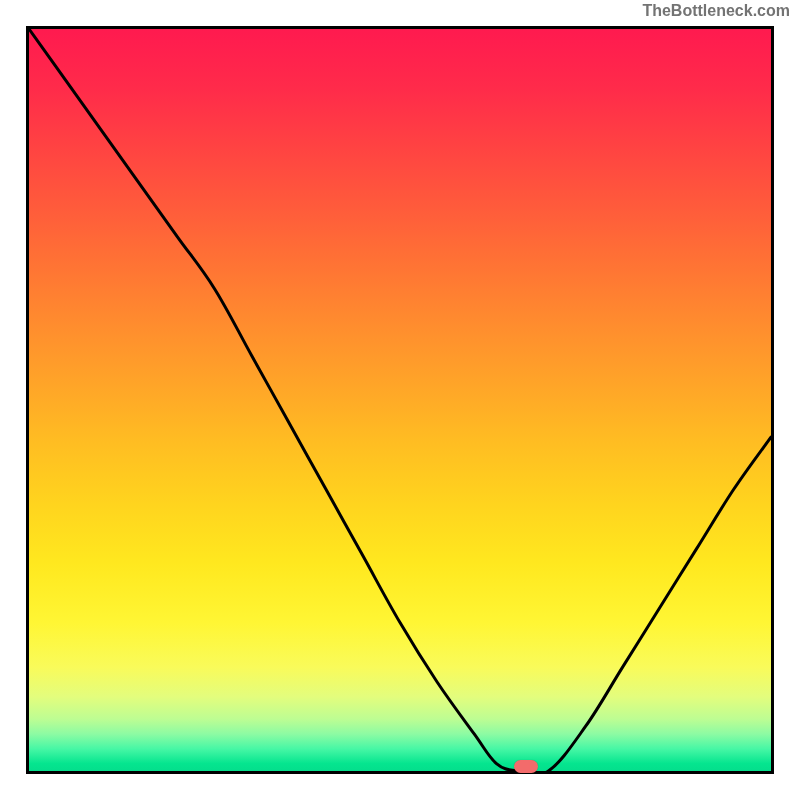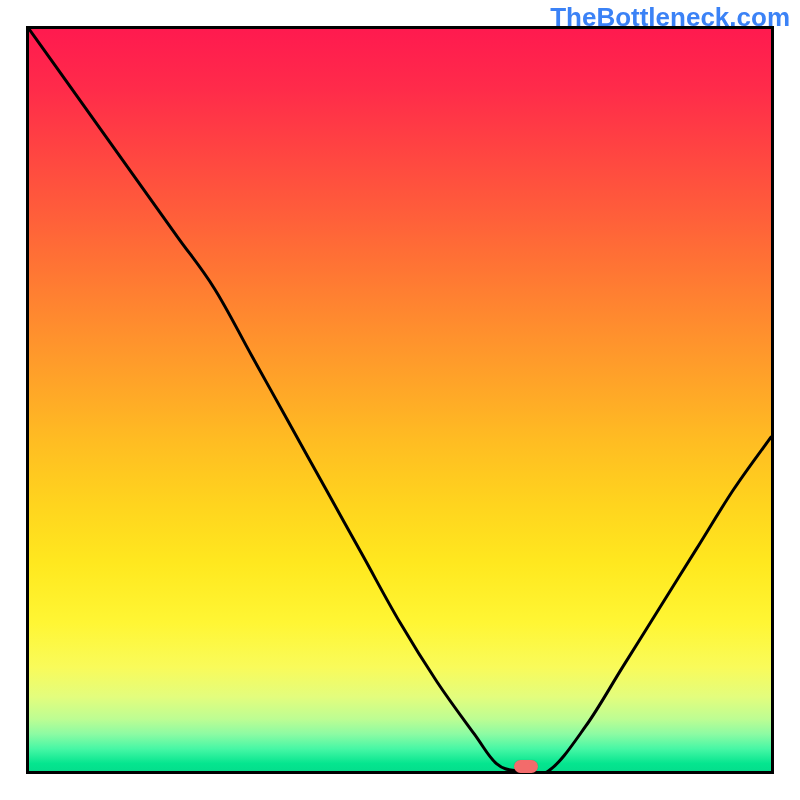--- a/index.html
+++ b/index.html
@@ -13,23 +13,23 @@
   .chart-container {
     position: relative;
     width: 800px;
     height: 800px;
   }
   .watermark {
     position: absolute;
     top: 2px;
     right: 10px;
     font-family: Arial, Helvetica, sans-serif;
-    font-size: 26px;
+    font-size: 16px;
     font-weight: bold;
-    color: #3b82f6;
+    color: #737373;
     z-index: 10;
   }
   .plot-frame {
     position: absolute;
     left: 26px;
     top: 26px;
     width: 748px;
     height: 748px;
     border: 3px solid #000000;
     box-sizing: border-box;

